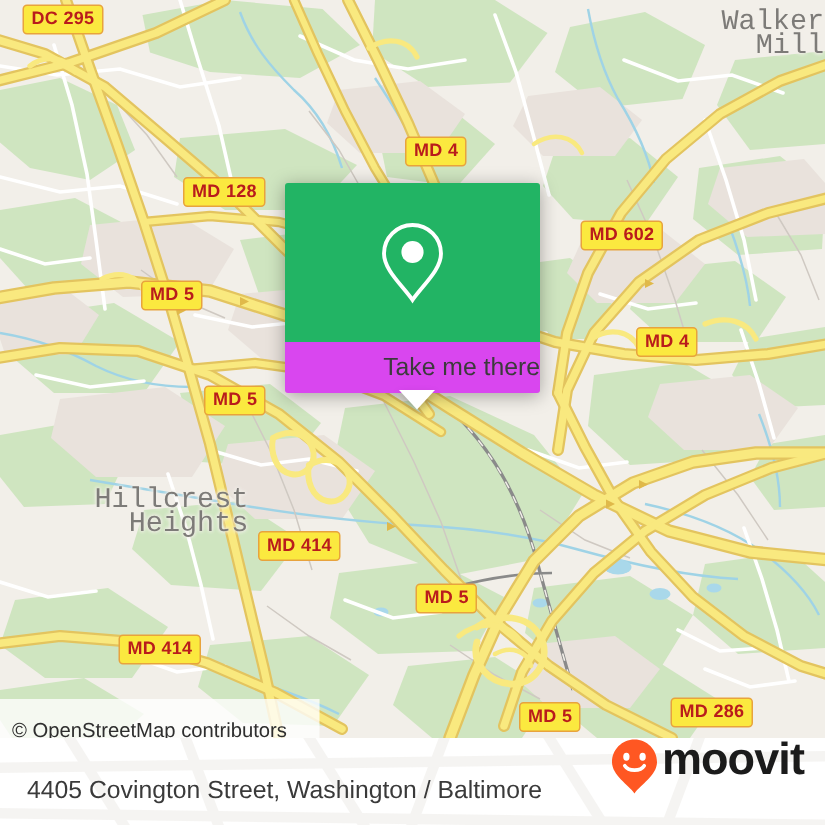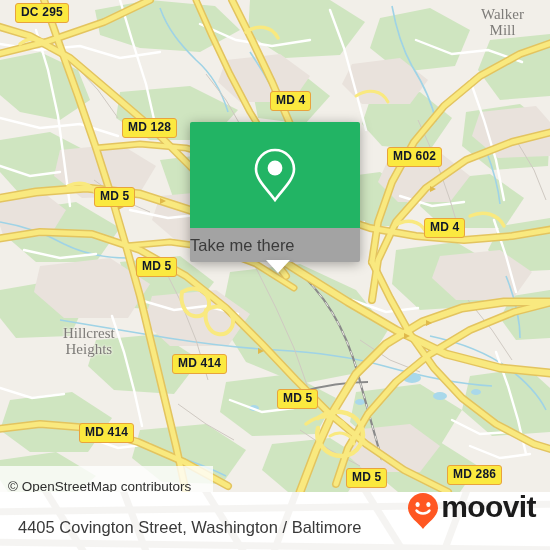--- a/index.html
+++ b/index.html
@@ -5,44 +5,44 @@
   html,body{margin:0;padding:0;background:#fff;}
   body{width:550px;height:550px;overflow:hidden;font-family:"Liberation Sans",sans-serif;}
 
   #app{position:relative;width:550px;height:550px;overflow:hidden;background:#fff;}
 
   
   #map{position:absolute;left:0;top:0;width:550px;height:492px;overflow:hidden;background:#f2efe9;}
   #mapsvg{position:absolute;left:0;top:0;}
 
   
-  .place{position:absolute;color:#7d7b78;font-size:15px;line-height:16px;
-         text-align:center;font-family:Liberation Serif, serif;
+  .place{position:absolute;color:#7d7b78;font-size:19px;line-height:16px;
+         text-align:right;font-family:Liberation Mono, monospace;
          text-shadow:0 0 3px #f2efe9,0 0 3px #f2efe9,0 0 2px #f2efe9;
          pointer-events:none;white-space:pre;}
 
   
   .shield{position:absolute;background:#fbe93f;border:1.6px solid #e8a33d;border-radius:3px;
-          color:#0f172a;font-size:12px;font-weight:bold;line-height:13px;
+          color:#b91c1c;font-size:12px;font-weight:bold;line-height:13px;
           padding:2px 5px 3px 5px;white-space:nowrap;letter-spacing:.2px;
           font-family:"Liberation Sans",sans-serif;}
 
   
   #attrib{position:absolute;left:0;top:466px;width:213px;height:40px;
           background:rgba(255,255,255,.78);display:flex;align-items:center;}
   #attrib span{padding-left:8px;font-size:13.5px;color:#2e2e2e;
                font-family:"Liberation Sans",sans-serif;}
 
   
   #card{position:absolute;left:190px;top:122px;width:170px;height:140px;
         filter:drop-shadow(0 2px 6px rgba(0,0,0,.33));}
   #card-top{width:100%;height:106px;background:#22b464;border-radius:2px 2px 0 0;
             display:flex;align-items:center;justify-content:center;}
-  #card-bot{width:100%;height:34px;background:#a3a3a3;border-radius:0 0 2px 2px;
-            display:flex;align-items:center;justify-content:flex-start;position:relative;}
+  #card-bot{width:100%;height:34px;background:#d946ef;border-radius:0 0 2px 2px;
+            display:flex;align-items:center;justify-content:flex-end;position:relative;}
   #card-bot .lbl{font-size:16.5px;color:#3b3b3b;font-family:"Liberation Sans",sans-serif;}
   #card-tail{position:absolute;left:76px;top:-1px;width:0;height:0;
              border-left:12px solid transparent;border-right:12px solid transparent;
              border-top:13px solid #fff;}
   #tailwrap{position:absolute;left:190px;top:261px;width:170px;height:14px;
             filter:drop-shadow(0 3px 3px rgba(0,0,0,.22));}
 
   
   #footer{position:absolute;left:0;top:492px;width:550px;height:58px;background:#fff;
           overflow:hidden;}

